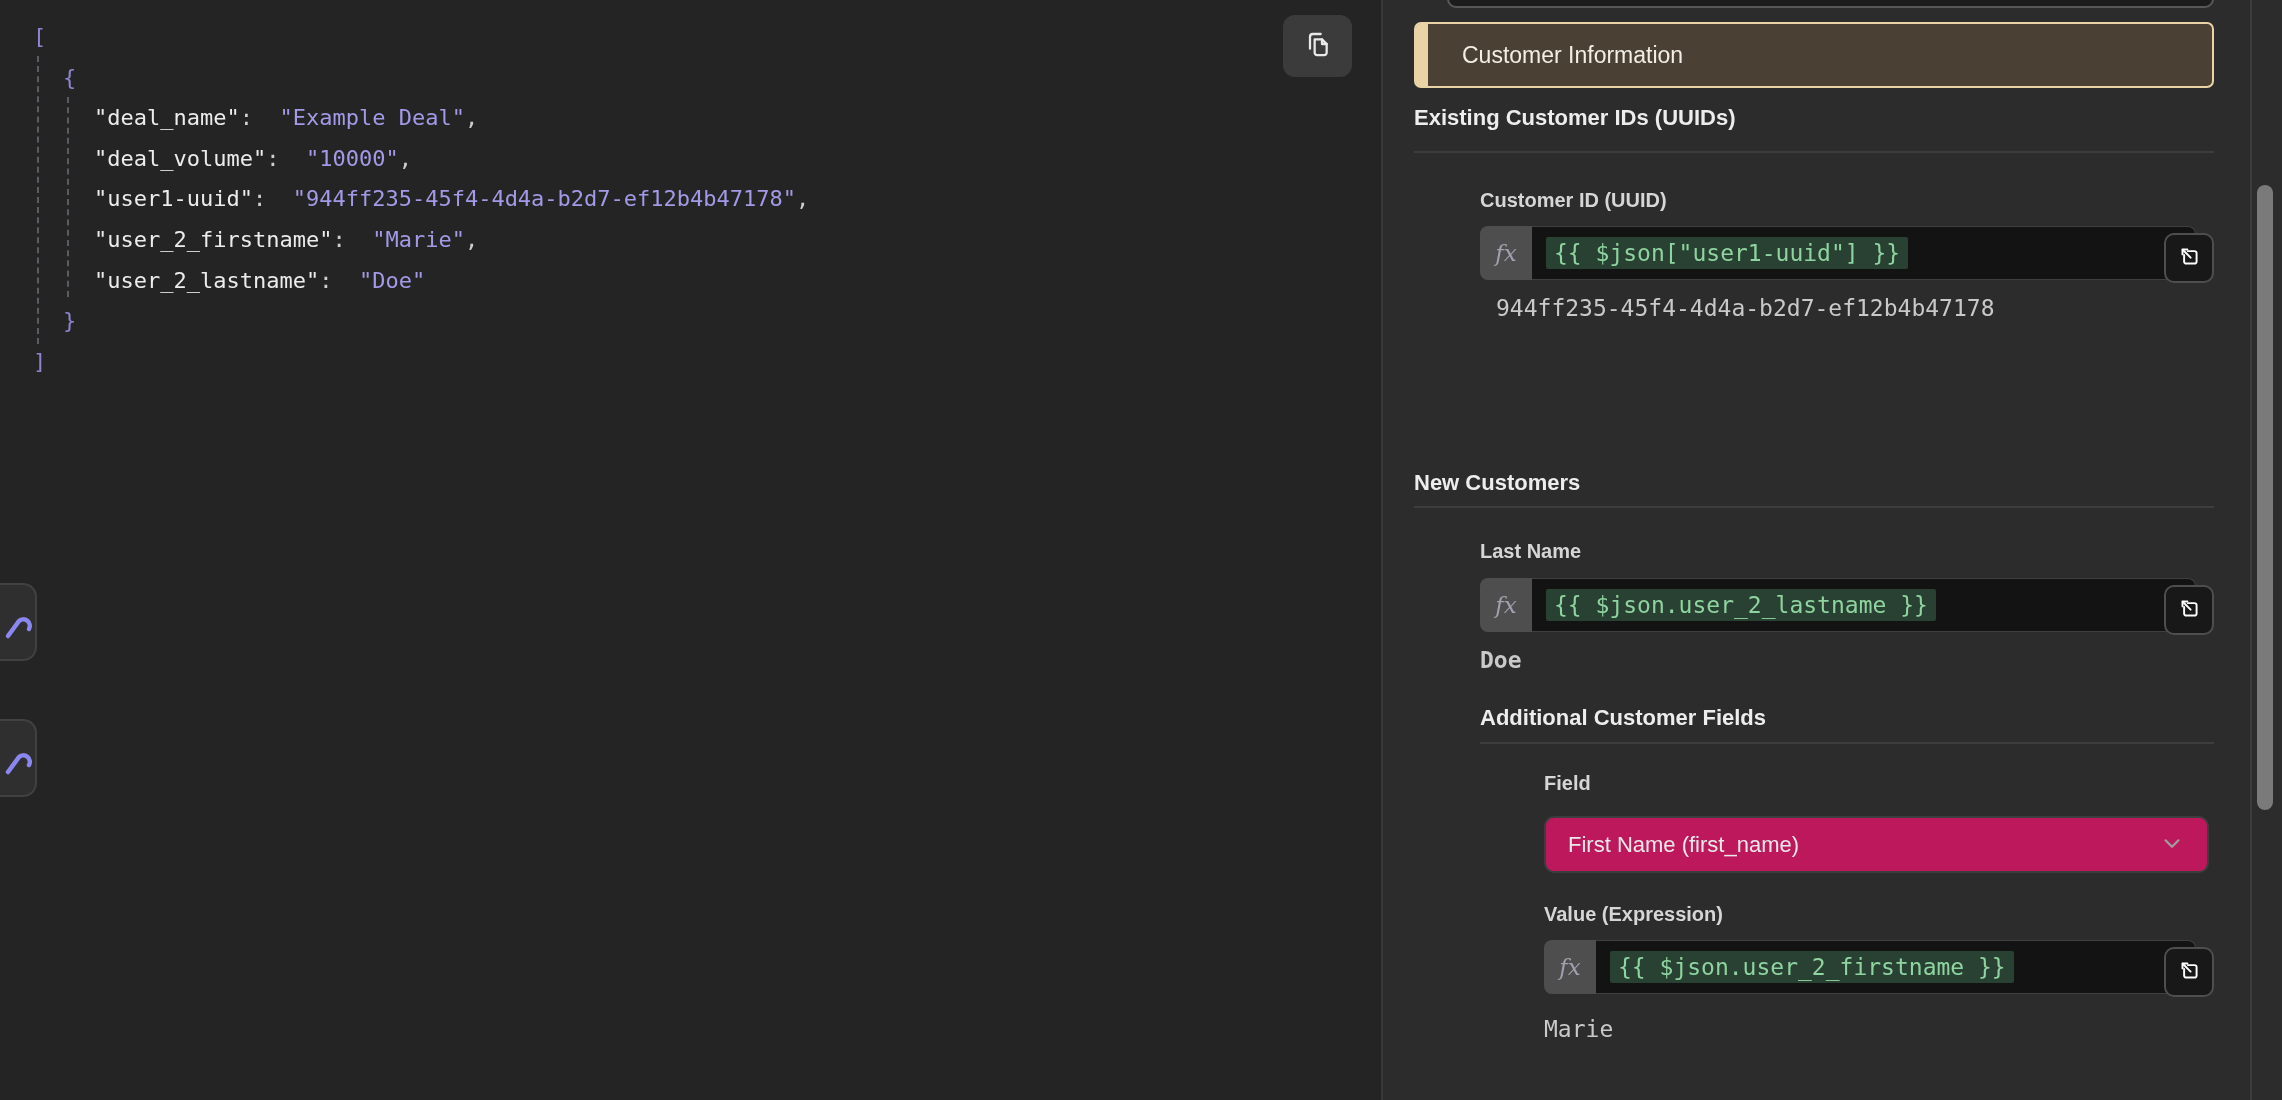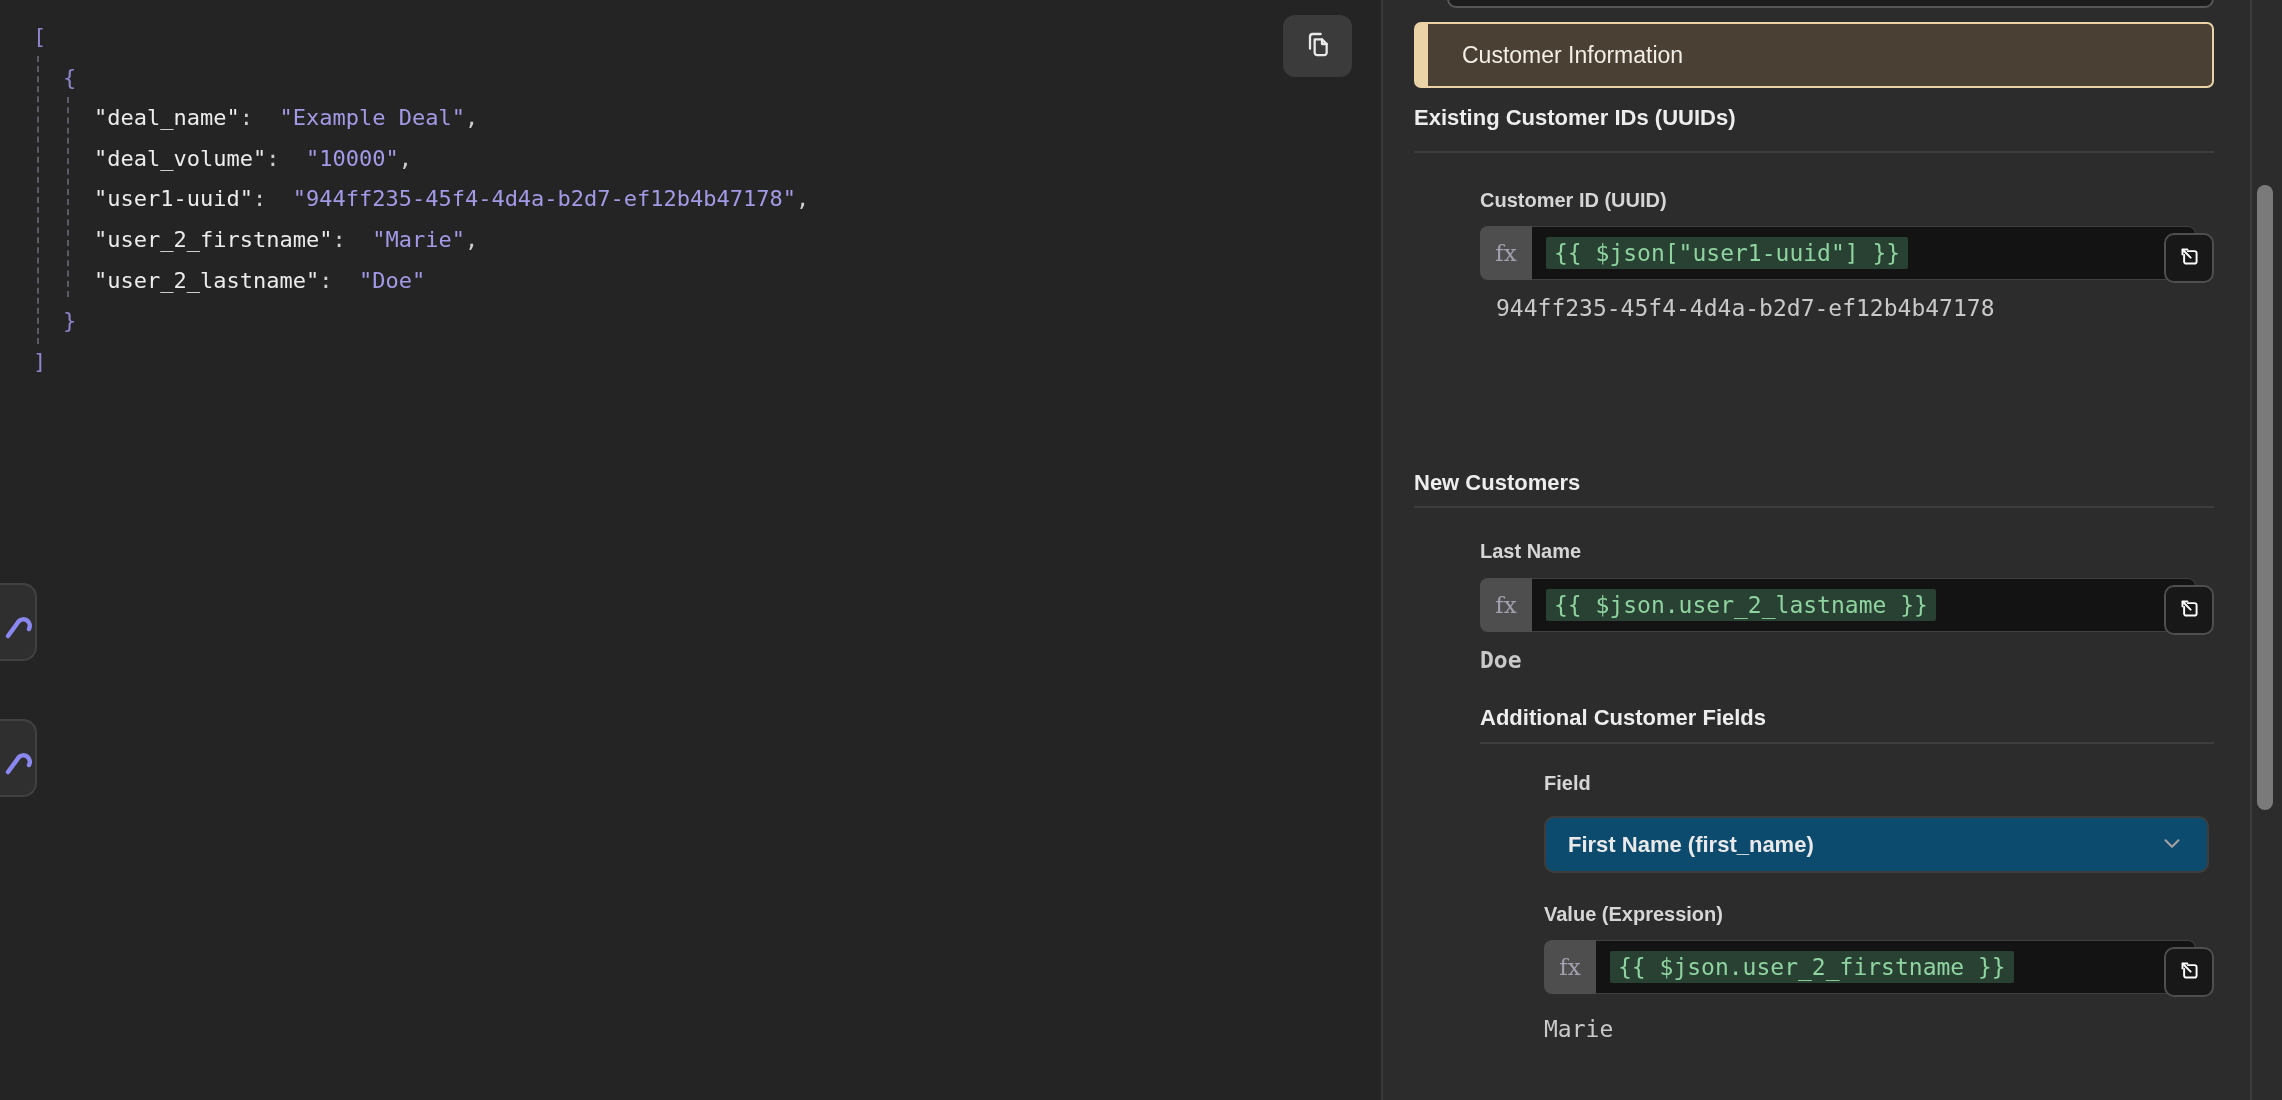--- a/index.html
+++ b/index.html
@@ -49,39 +49,39 @@
   #notice-header .hdr-text { padding-left:46px; font-size:23px; color:#f2eee5; }
 
   .section-heading { font-size:22px; font-weight:600; color:#ededed; }
   .divider { height:0; border-top:2px solid #3d3d3d; }
 
   .param-label { font-size:20px; font-weight:700; color:#d6d6d6; }
 
   .expr-group { display:flex; height:54px; }
   .fx-badge { flex:none; width:52px; background:#4e4e4e; border-radius:8px 0 0 8px;
               display:flex; align-items:center; justify-content:center;
-              font-family:"DejaVu Serif", serif; font-size:23px; color:#a0a0ae; }
+              font-family:"DejaVu Serif", serif; font-style:italic; font-size:23px; color:#a0a0ae; }
   .expr-input { flex:1; background:#131313; border:1px solid #3f3f3f; border-left:none;
                 border-radius:0 8px 8px 0; display:flex; align-items:center;
                 padding-left:14px; overflow:hidden; cursor:text; }
   .expr-highlight { font-family:"DejaVu Sans Mono", monospace; font-size:23px; color:#8fd4a0;
                     background:#294132; padding:3px 8px; border-radius:2px; white-space:pre; }
   .expr-expand-button { position:absolute; width:50px; height:50px; background:#181818;
                         border:2px solid #4e4e4e; border-radius:10px; display:flex;
                         align-items:center; justify-content:center; cursor:pointer; }
   .expr-result { font-family:"DejaVu Sans Mono", monospace; font-size:23px; color:#c9c9c9;
                  white-space:pre; }
 
   #choose-button { left:59px; top:384px; width:771px; height:57px; background:#575757;
                    border-radius:8px; display:flex; align-items:center; justify-content:center;
                    font-size:23px; color:#efefef; cursor:pointer; }
 
-  #field-select { left:159px; top:816px; width:665px; height:57px; background:#0c4a6e;
+  #field-select { left:159px; top:816px; width:665px; height:57px; background:#be185d;
                   border:2px solid #3d3d3d; border-radius:10px; display:flex; align-items:center;
-                  justify-content:space-between; padding:0 22px; cursor:pointer;font-weight:bold; }
+                  justify-content:space-between; padding:0 22px; cursor:pointer; }
   #field-select .select-value { font-size:22px; color:#e9e9e9; }
 
   #scrollbar-track-line { left:865px; top:0; width:0; height:1100px; border-left:2px solid #3c3c3c; }
   #scrollbar-thumb { left:872px; top:185px; width:16px; height:625px; background:#7a7a7a;
                      border-radius:8px; cursor:grab; }
 </style>
 </head>
 <body>
 
 <div id="left-panel" class="abs">

